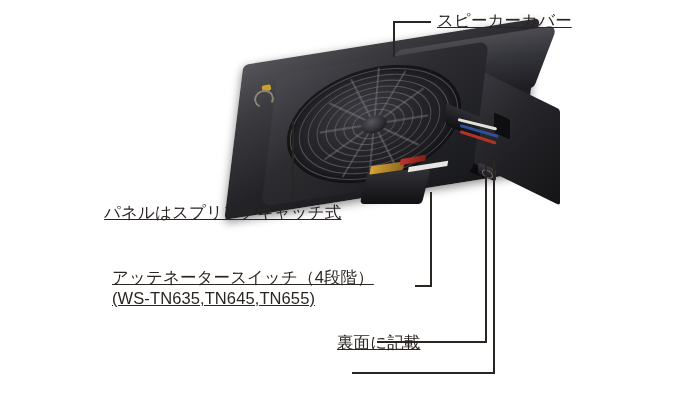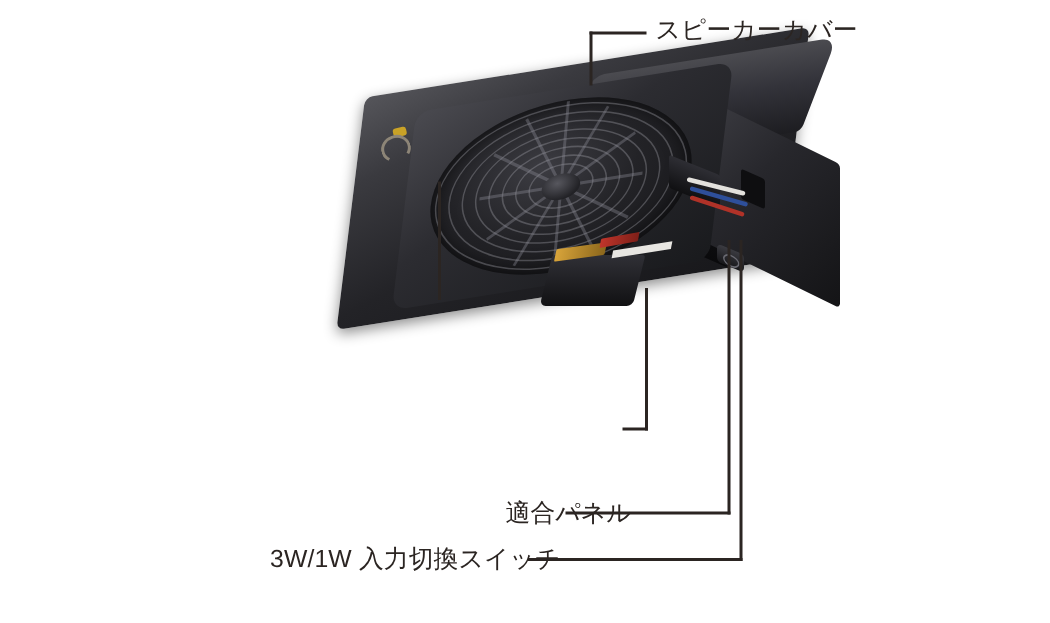--- a/index.html
+++ b/index.html
@@ -17,20 +17,21 @@
   }
 
   
   .callout {
     position: absolute;
     color: #2b2522;
     font-size: 16.5px;
     line-height: 1.30;
     white-space: nowrap;
     letter-spacing: 0.1px;
+    text-decoration: underline;
   }
   .callout .ln { display: block; }
 
   
   .lead-h, .lead-v {
     position: absolute;
     background: #2b2522;
   }
   .lead-h { height: 2px; }
   .lead-v { width: 2px; }
@@ -279,26 +280,28 @@
   <span class="lead-h" style="left:377px; top:341px; width:110px;"></span>
 
   <span class="lead-v" style="left:493px; top:160px; height:214px;"></span>
   <span class="lead-h" style="left:352px; top:372px; width:143px;"></span>
 
   <div class="callout" style="left:437px; top:10px;">
     <span class="ln">スピーカーカバー</span>
   </div>
 
   <div class="callout" style="left:104px; top:202px;">
+    <span class="ln">パネルはスプリングキャッチ式</span>
   </div>
 
   <div class="callout" style="left:112px; top:267px;">
+    <span class="ln">アッテネータースイッチ（4段階）</span>
+    <span class="ln">(WS-TN635,TN645,TN655)</span>
   </div>
 
   <div class="callout" style="left:337px; top:332px;">
-    <span class="ln">適合パネル</span>
+    <span class="ln">裏面に記載</span>
   </div>
 
   <div class="callout" style="left:180px; top:363px;">
-    <span class="ln">3W/1W 入力切換スイッチ</span>
   </div>
 
 </div>
 
 </body></html>

